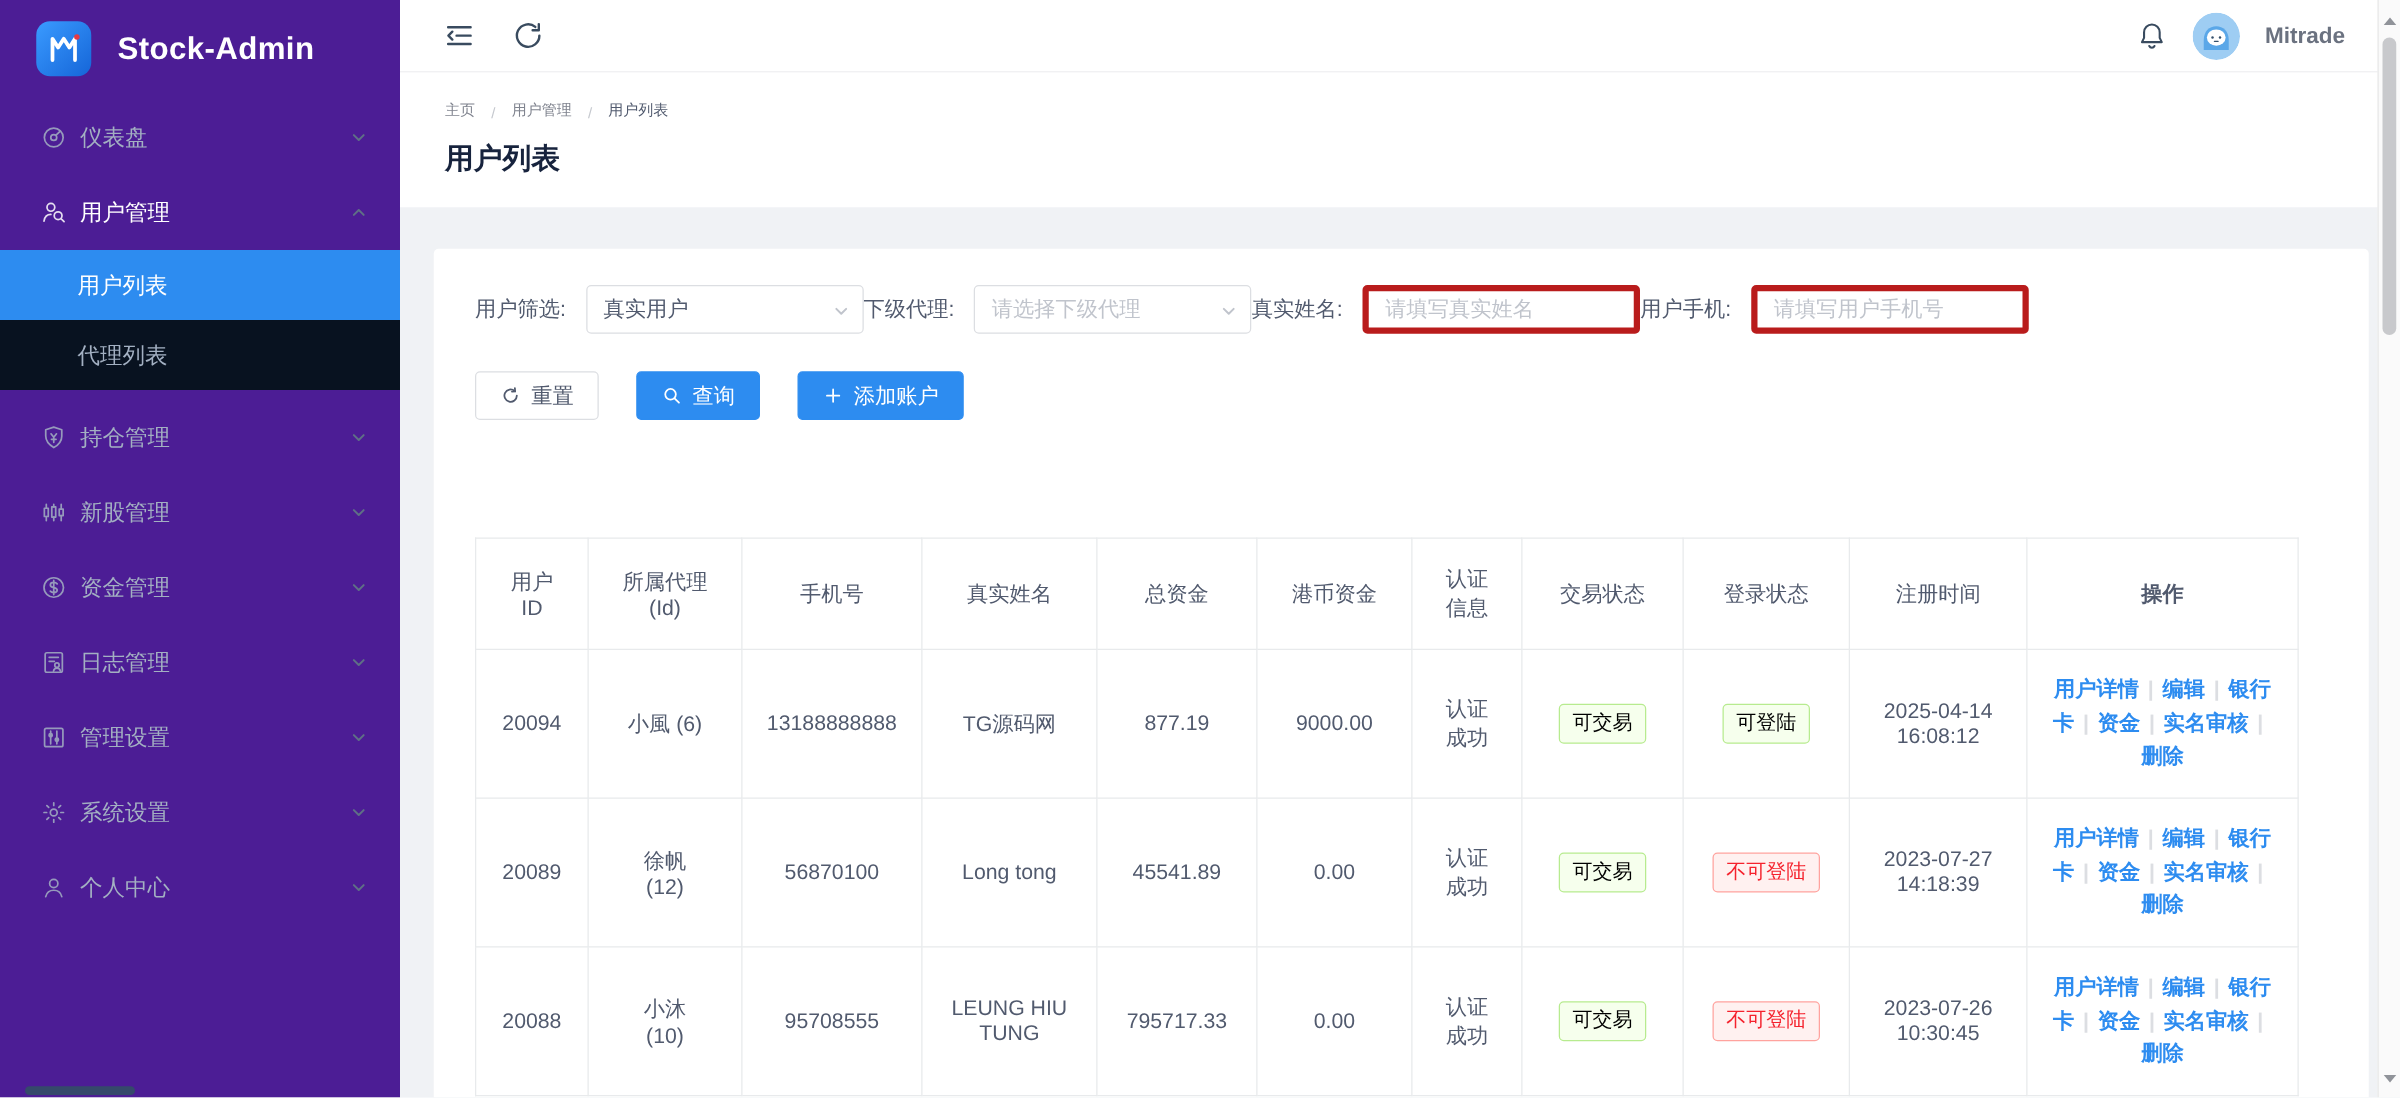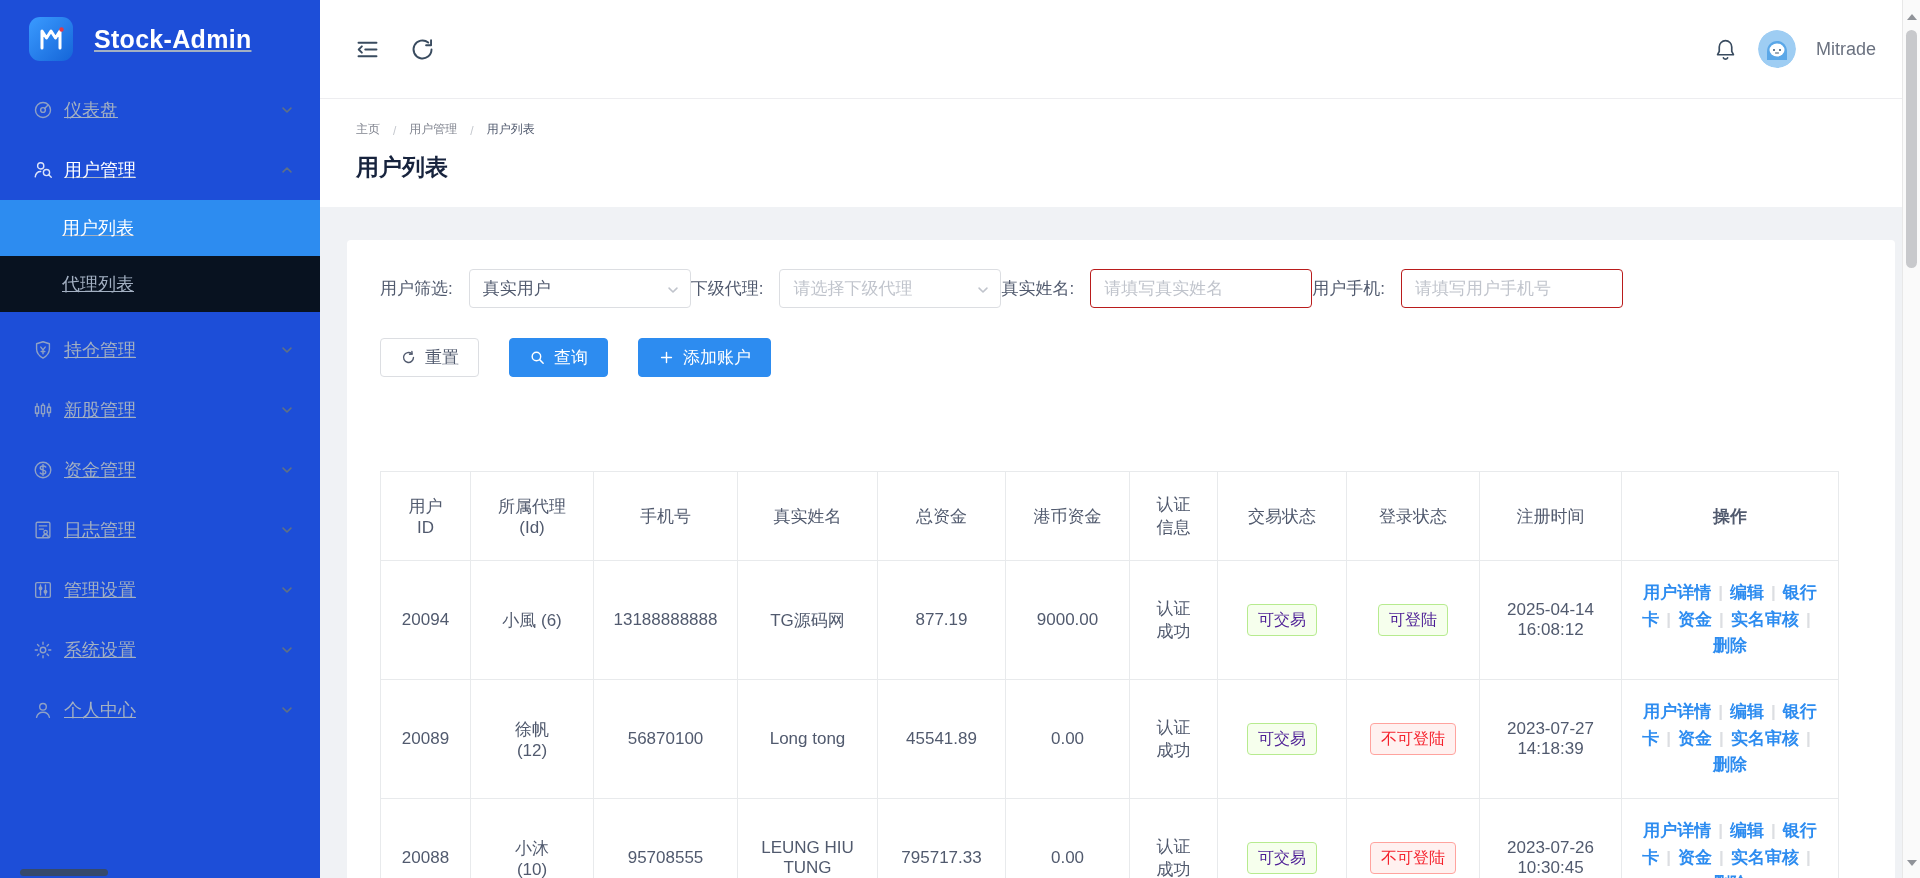--- a/index.html
+++ b/index.html
@@ -1,41 +1,41 @@
 <!DOCTYPE html>
 <html><head>
 <meta charset="utf-8">
 <style>
   * { margin:0; padding:0; box-sizing:border-box; }
   html,body { width:1920px; height:878px; overflow:hidden; }
   body { font-family:"Liberation Sans", sans-serif; background:#f0f2f5; color:#515a6e; }
   .app { position:relative; width:1920px; height:878px; display:flex; }
 
   
-  .sidebar { position:relative; width:320px; min-width:320px; height:100%; background:#1d4ed8; color:#a3b0c2; overflow:hidden;text-decoration:underline; }
+  .sidebar { position:relative; width:320px; min-width:320px; height:100%; background:#4c1d95; color:#a3b0c2; overflow:hidden; }
   .logo { display:flex; align-items:center; gap:20px; padding:12px 0 0 28px; height:66px; }
   .logo-icon { width:46px; height:46px; display:inline-flex; }
   .logo-icon svg { width:46px; height:46px; }
   .logo-text { color:#ffffff; font-size:25px; font-weight:bold; letter-spacing:.3px; }
   .menu { margin-top:14px; }
   .menu-item { height:60px; display:flex; align-items:center; padding:0 26px 0 32px; cursor:pointer; font-size:18px; }
   .mi-icon { width:22px; height:22px; margin-right:10px; display:inline-flex; opacity:.85; }
   .mi-icon svg { width:22px; height:22px; }
   .mi-label { flex:1; }
   .mi-chevron { width:14px; height:14px; display:inline-flex; color:#5f7086; }
   .mi-chevron svg { width:14px; height:14px; }
   .menu-item.active-group { color:#ffffff; }
   .submenu { background:#081220; margin-bottom:8px; }
   .sub-item { height:56px; display:flex; align-items:center; padding-left:62px; font-size:18px; cursor:pointer; }
   .sub-item.active { background:#2d8cf0; color:#ffffff; }
   .sidebar-hthumb { position:absolute; bottom:2px; left:20px; width:88px; height:7px; background:#35496b; border-radius:4px; }
 
   
   .main { flex:1; display:flex; flex-direction:column; height:100%; min-width:0; }
-  .topbar { height:99px; background:#ffffff; display:flex; align-items:center; padding:0 44px 0 34px; border-bottom:1px solid #ededf0; }
+  .topbar { height:58px; background:#ffffff; display:flex; align-items:center; padding:0 44px 0 34px; border-bottom:1px solid #ededf0;font-weight:bold; }
   .tb-icon { display:inline-flex; color:#394b5f; cursor:pointer; }
   .tb-icon svg { width:27px; height:27px; }
   .tb-icon + .tb-icon { margin-left:28px; }
   .tb-right { margin-left:auto; display:flex; align-items:center; gap:20px; }
   .tb-right .tb-icon svg { width:25px; height:25px; }
   .avatar { width:38px; height:38px; border-radius:50%; overflow:hidden; display:inline-flex; cursor:pointer; }
   .username { font-size:18px; color:#6b7280; cursor:pointer; }
 
   .pagehead { background:#ffffff; padding:22px 36px 24px 36px; }
   .breadcrumb { font-size:12px; color:#80848f; display:flex; align-items:flex-end; gap:13px; }
@@ -50,21 +50,21 @@
   
   .filters { display:flex; width:1460px; }
   .filter-group { display:flex; align-items:center; }
   .f-label { font-size:17px; color:#515a6e; margin-right:16px; white-space:nowrap; }
   .select-box { position:relative; width:222px; height:39px; border:1px solid #dcdee2; border-radius:4px; background:#fff;
                 display:flex; align-items:center; padding:0 30px 0 13px; cursor:pointer; }
   .sel-text { font-size:17px; color:#515a6e; }
   .sel-text.ph { color:#c0c4cc; }
   .sel-chevron { position:absolute; right:10px; top:13px; color:#c0c4cc; display:inline-flex; }
   .sel-chevron svg { width:14px; height:14px; }
-  .f-input { width:222px; height:39px; border:1px solid #b91c1c; border-radius:4px; padding:0 13px; font-size:17px; color:#515a6e;
+  .f-input { width:222px; height:39px; border:5px solid #b91c1c; border-radius:4px; padding:0 13px; font-size:17px; color:#515a6e;
              font-family:"Liberation Sans", sans-serif; outline:none; }
   .f-input::placeholder { color:#c0c4cc; }
 
   
   .btns { margin-top:30px; display:flex; gap:30px; }
   .btn { height:39px; border-radius:4px; font-size:17px; display:inline-flex; align-items:center; gap:8px; padding:0 19px;
          cursor:pointer; font-family:"Liberation Sans", sans-serif; }
   .btn svg { width:17px; height:17px; }
   .btn.ghost { background:#ffffff; border:1px solid #dcdee2; color:#515a6e; }
   .btn.primary { background:#2d8cf0; border:1px solid #2d8cf0; color:#ffffff; }
@@ -80,21 +80,21 @@
   .user-table th:nth-child(3), .user-table td:nth-child(3){ width:144px; }
   .user-table th:nth-child(4), .user-table td:nth-child(4){ width:140px; }
   .user-table th:nth-child(5), .user-table td:nth-child(5){ width:128px; }
   .user-table th:nth-child(6), .user-table td:nth-child(6){ width:124px; }
   .user-table th:nth-child(7), .user-table td:nth-child(7){ width:88px; }
   .user-table th:nth-child(8), .user-table td:nth-child(8){ width:129px; }
   .user-table th:nth-child(9), .user-table td:nth-child(9){ width:133px; }
   .user-table th:nth-child(10), .user-table td:nth-child(10){ width:142px; }
   .user-table th:nth-child(11), .user-table td:nth-child(11){ width:217px;font-weight:bold; }
   .tag { display:inline-block; font-size:16px; line-height:1; padding:7px 10px; border-radius:4px; white-space:nowrap; }
-  .tag.green { color:#4c1d95; background:#f6ffed; border:1px solid #b7eb8f; }
+  .tag.green { color:#000000; background:#f6ffed; border:1px solid #b7eb8f; }
   .tag.red { color:#f5222d; background:#fff1f0; border:1px solid #ffa39e;text-align:center; }
   td.actions { padding:6px 19px; line-height:1.55; word-break:break-all; }
   .op-link { color:#2d8cf0; cursor:pointer; }
   .op-sep { color:#dcdee2; padding:0 7px; }
 
   
   .vscroll { position:absolute; right:0; top:0; width:18px; height:878px; background:#fafafa; border-left:1px solid #e8e8e8; z-index:20; }
   .vs-arrow { position:absolute; left:0; width:18px; height:18px; display:flex; align-items:center; justify-content:center; cursor:pointer; }
   .vs-arrow.up { top:8px; }
   .vs-arrow.down { bottom:6px; }

